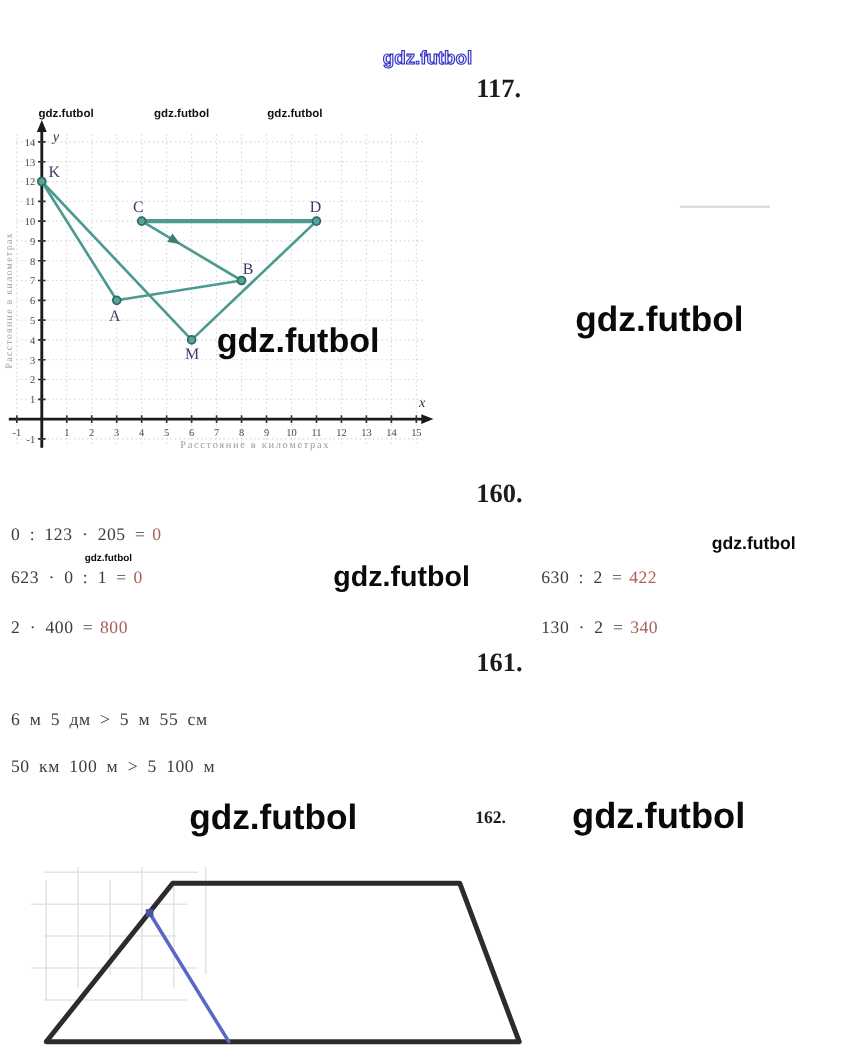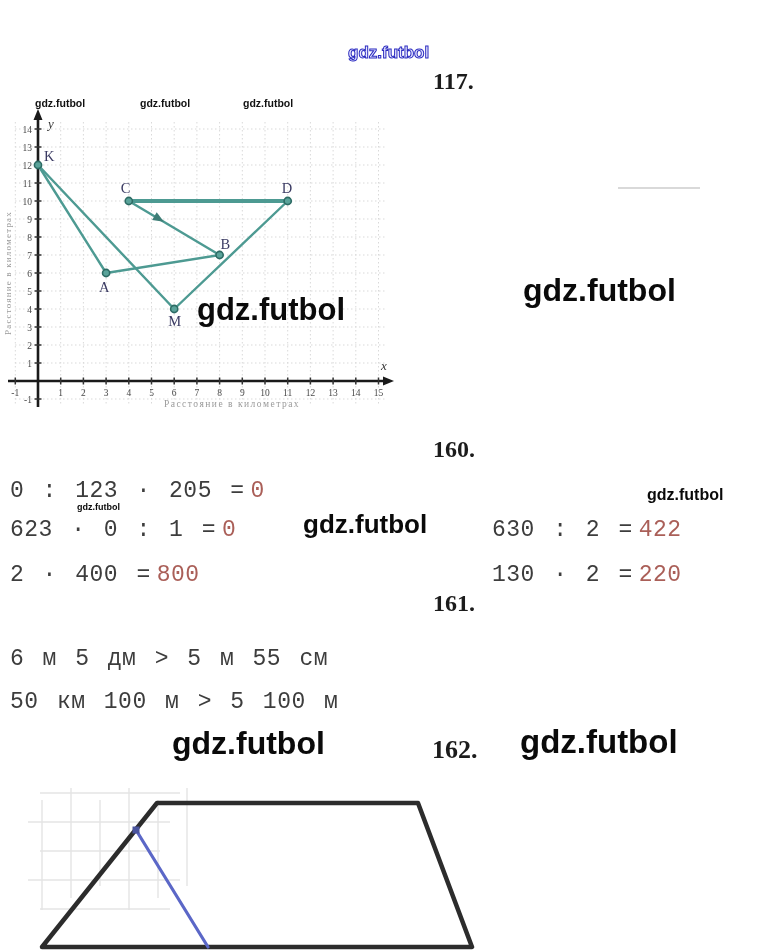--- a/index.html
+++ b/index.html
@@ -23,23 +23,23 @@
   .wm-623     { left:77px;  top:462px; font-size:9px;  }
   .wm-101     { left:647px; top:446px; font-size:16px; }
   .wm-161left { left:172px; top:685px; font-size:32px; }
   .wm-162right{ left:520px; top:683px; font-size:33px; }
   
   .pnum { position:absolute; font-family:"Liberation Serif", serif; font-weight:bold;
           font-size:24px; color:#1c1c1c; }
   .pn159 { left:433px; top:28px; }
   .pn160 { left:433px; top:396px; }
   .pn161 { left:433px; top:550px; }
-  .pn162 { left:432px; top:695px; font-size:26px; }
-  
-  .eq { position:absolute; font-family:Liberation Mono, monospace; font-size:23px;
+  .pn162 { left:432px; top:695px; font-size:16px; }
+  
+  .eq { position:absolute; font-family:Liberation Serif, serif; font-size:16px;
         color:#3d3d3d; letter-spacing:0.5px; word-spacing:4px; white-space:nowrap; }
   .eq .ans { color:#aa5f58; margin-left:6px; }
   .colL { left:10px; }  .colR { left:492px; }
   .r1 { top:438px; } .r2 { top:477px; } .r3 { top:522px; }
   .s1 { top:606px; } .s2 { top:649px; }
   
   .graph-box { left:0; top:63px; }
   .trap-box  { left:0; top:730px; }
   .faint-line { left:618px; top:147px; width:82px; height:2px; background:#d9d9d9; }
   svg text { font-family:"Liberation Serif", serif; }
@@ -187,21 +187,21 @@
   <div class="abs wm wm-graph">gdz.futbol</div>
   <div class="abs wm wm-side159">gdz.futbol</div>
   <div class="abs faint-line"></div>
 
   <div class="pnum pn160">160.</div>
 
   <div class="eq colL r1"><span>0 : 123 · 205 =</span><span class="ans">0</span></div>
   <div class="eq colL r2"><span>623 · 0 : 1 =</span><span class="ans">0</span></div>
   <div class="eq colL r3"><span>2 · 400 =</span><span class="ans">800</span></div>
   <div class="eq colR r2"><span>630 : 2 =</span><span class="ans">422</span></div>
-  <div class="eq colR r3"><span>130 · 2 =</span><span class="ans">220</span></div>
+  <div class="eq colR r3"><span>130 · 2 =</span><span class="ans">340</span></div>
 
   <div class="abs wm wm-160mid">gdz.futbol</div>
   <div class="abs wm wm-623">gdz.futbol</div>
   <div class="abs wm wm-101">gdz.futbol</div>
 
   <div class="pnum pn161">161.</div>
 
   <div class="eq colL s1">6 м 5 дм &gt; 5 м 55 см</div>
   <div class="eq colL s2">50 км 100 м &gt; 5 100 м</div>
 

